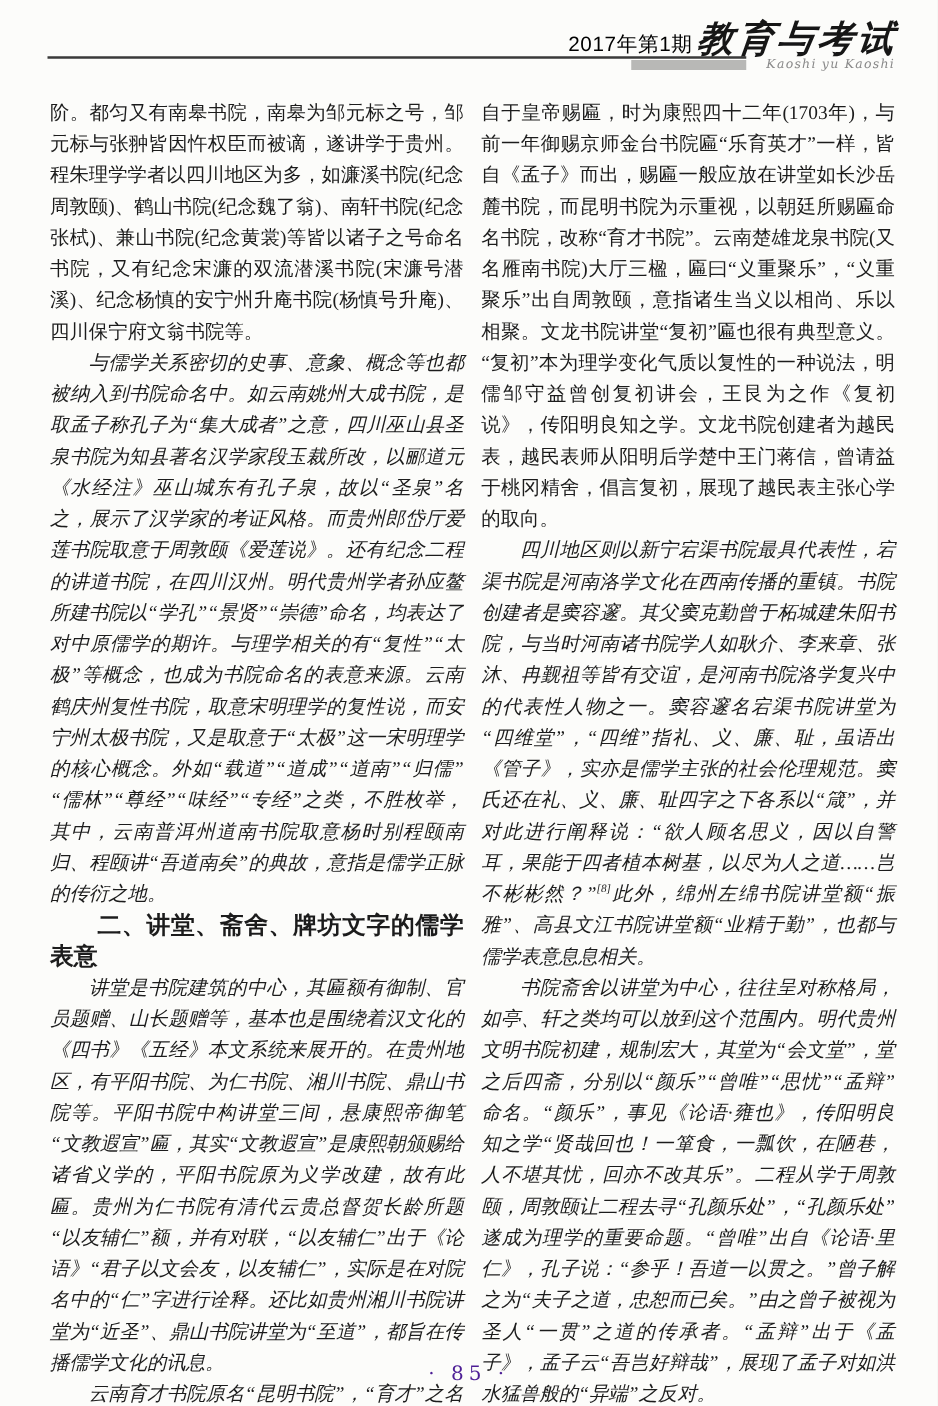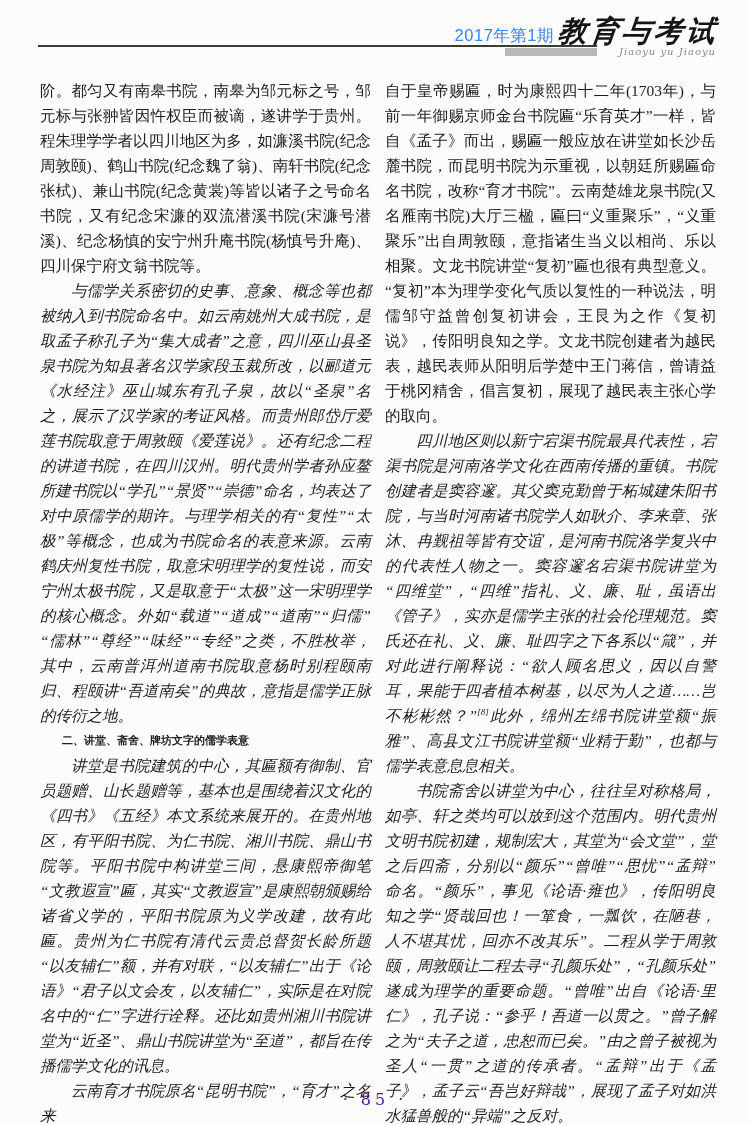--- a/index.html
+++ b/index.html
@@ -16,21 +16,21 @@
     box-sizing: border-box;
   }
 
   
   .header { position: absolute; top: 0; left: 0; right: 0; height: 60px; }
   .header-text {
     position: absolute; top: 12px; right: 32px;
     display: flex; align-items: baseline; white-space: nowrap;
   }
   .issue-label {
-    font-size: 16.5px; color: #3b82f6; letter-spacing: 0.5px;
+    font-size: 16.5px; color: #000000; letter-spacing: 0.5px;
     font-family: "Liberation Sans", sans-serif;
   }
   .journal-title {
     font-size: 29px; color: #161616;
     font-family: "DejaVu Serif", serif;
     font-style: italic; font-weight: bold;
     letter-spacing: 3px;
     transform: skewX(-6deg);
     margin-left: 4px;
   }
@@ -62,21 +62,21 @@
     color: #1c1c1c;
     text-align: justify;
     text-justify: inter-ideograph;
     word-break: break-all;
   }
   .col p.indent { text-indent: 2em; font-style: italic; }
   .col h2.col-heading {
     font-weight: 700;
     text-indent: 2em;
     font-family: "Liberation Sans", sans-serif;
-    font-size: 11px;
+    font-size: 19px;
   }
   .col sup {
     font-size: 9px; line-height: 0; vertical-align: super; color: #1c1c1c;
   }
 
   
   .footer {
     position: absolute; bottom: 16px; left: 0; right: 0;
     text-align: center;
   }
@@ -88,21 +88,21 @@
 </head>
 <body>
 
 <div class="page">
 
   <header class="header">
     <div class="header-text">
       <span class="issue-label">2017年第1期</span>
       <span class="journal-title">教育与考试</span>
     </div>
-    <div class="journal-pinyin">Jiaoyu yu Jiaoyu</div>
+    <div class="journal-pinyin">Kaoshi yu Kaoshi</div>
     <div class="header-rule"></div>
     <div class="header-rule-accent"></div>
   </header>
 
   <main class="columns">
     <div class="col" id="col-left">
         <p class="para">阶。都匀又有南皋书院，南皋为邹元标之号，邹元标与张翀皆因忤权臣而被谪，遂讲学于贵州。程朱理学学者以四川地区为多，如濂溪书院(纪念周敦颐)、鹤山书院(纪念魏了翁)、南轩书院(纪念张栻)、兼山书院(纪念黄裳)等皆以诸子之号命名书院，又有纪念宋濂的双流潜溪书院(宋濂号潜溪)、纪念杨慎的安宁州升庵书院(杨慎号升庵)、四川保宁府文翁书院等。</p>
         <p class="para indent">与儒学关系密切的史事、意象、概念等也都被纳入到书院命名中。如云南姚州大成书院，是取孟子称孔子为“集大成者”之意，四川巫山县圣泉书院为知县著名汉学家段玉裁所改，以郦道元《水经注》巫山城东有孔子泉，故以“圣泉”名之，展示了汉学家的考证风格。而贵州郎岱厅爱莲书院取意于周敦颐《爱莲说》。还有纪念二程的讲道书院，在四川汉州。明代贵州学者孙应鳌所建书院以“学孔”“景贤”“崇德”命名，均表达了对中原儒学的期许。与理学相关的有“复性”“太极”等概念，也成为书院命名的表意来源。云南鹤庆州复性书院，取意宋明理学的复性说，而安宁州太极书院，又是取意于“太极”这一宋明理学的核心概念。外如“载道”“道成”“道南”“归儒”“儒林”“尊经”“味经”“专经”之类，不胜枚举，其中，云南普洱州道南书院取意杨时别程颐南归、程颐讲“吾道南矣”的典故，意指是儒学正脉的传衍之地。</p>
         <h2 class="col-heading">二、讲堂、斋舍、牌坊文字的儒学表意</h2>
         <p class="para indent">讲堂是书院建筑的中心，其匾额有御制、官员题赠、山长题赠等，基本也是围绕着汉文化的《四书》《五经》本文系统来展开的。在贵州地区，有平阳书院、为仁书院、湘川书院、鼎山书院等。平阳书院中构讲堂三间，悬康熙帝御笔“文教遐宣”匾，其实“文教遐宣”是康熙朝颁赐给诸省义学的，平阳书院原为义学改建，故有此匾。贵州为仁书院有清代云贵总督贺长龄所题“以友辅仁”额，并有对联，“以友辅仁”出于《论语》“君子以文会友，以友辅仁”，实际是在对院名中的“仁”字进行诠释。还比如贵州湘川书院讲堂为“近圣”、鼎山书院讲堂为“至道”，都旨在传播儒学文化的讯息。</p>

